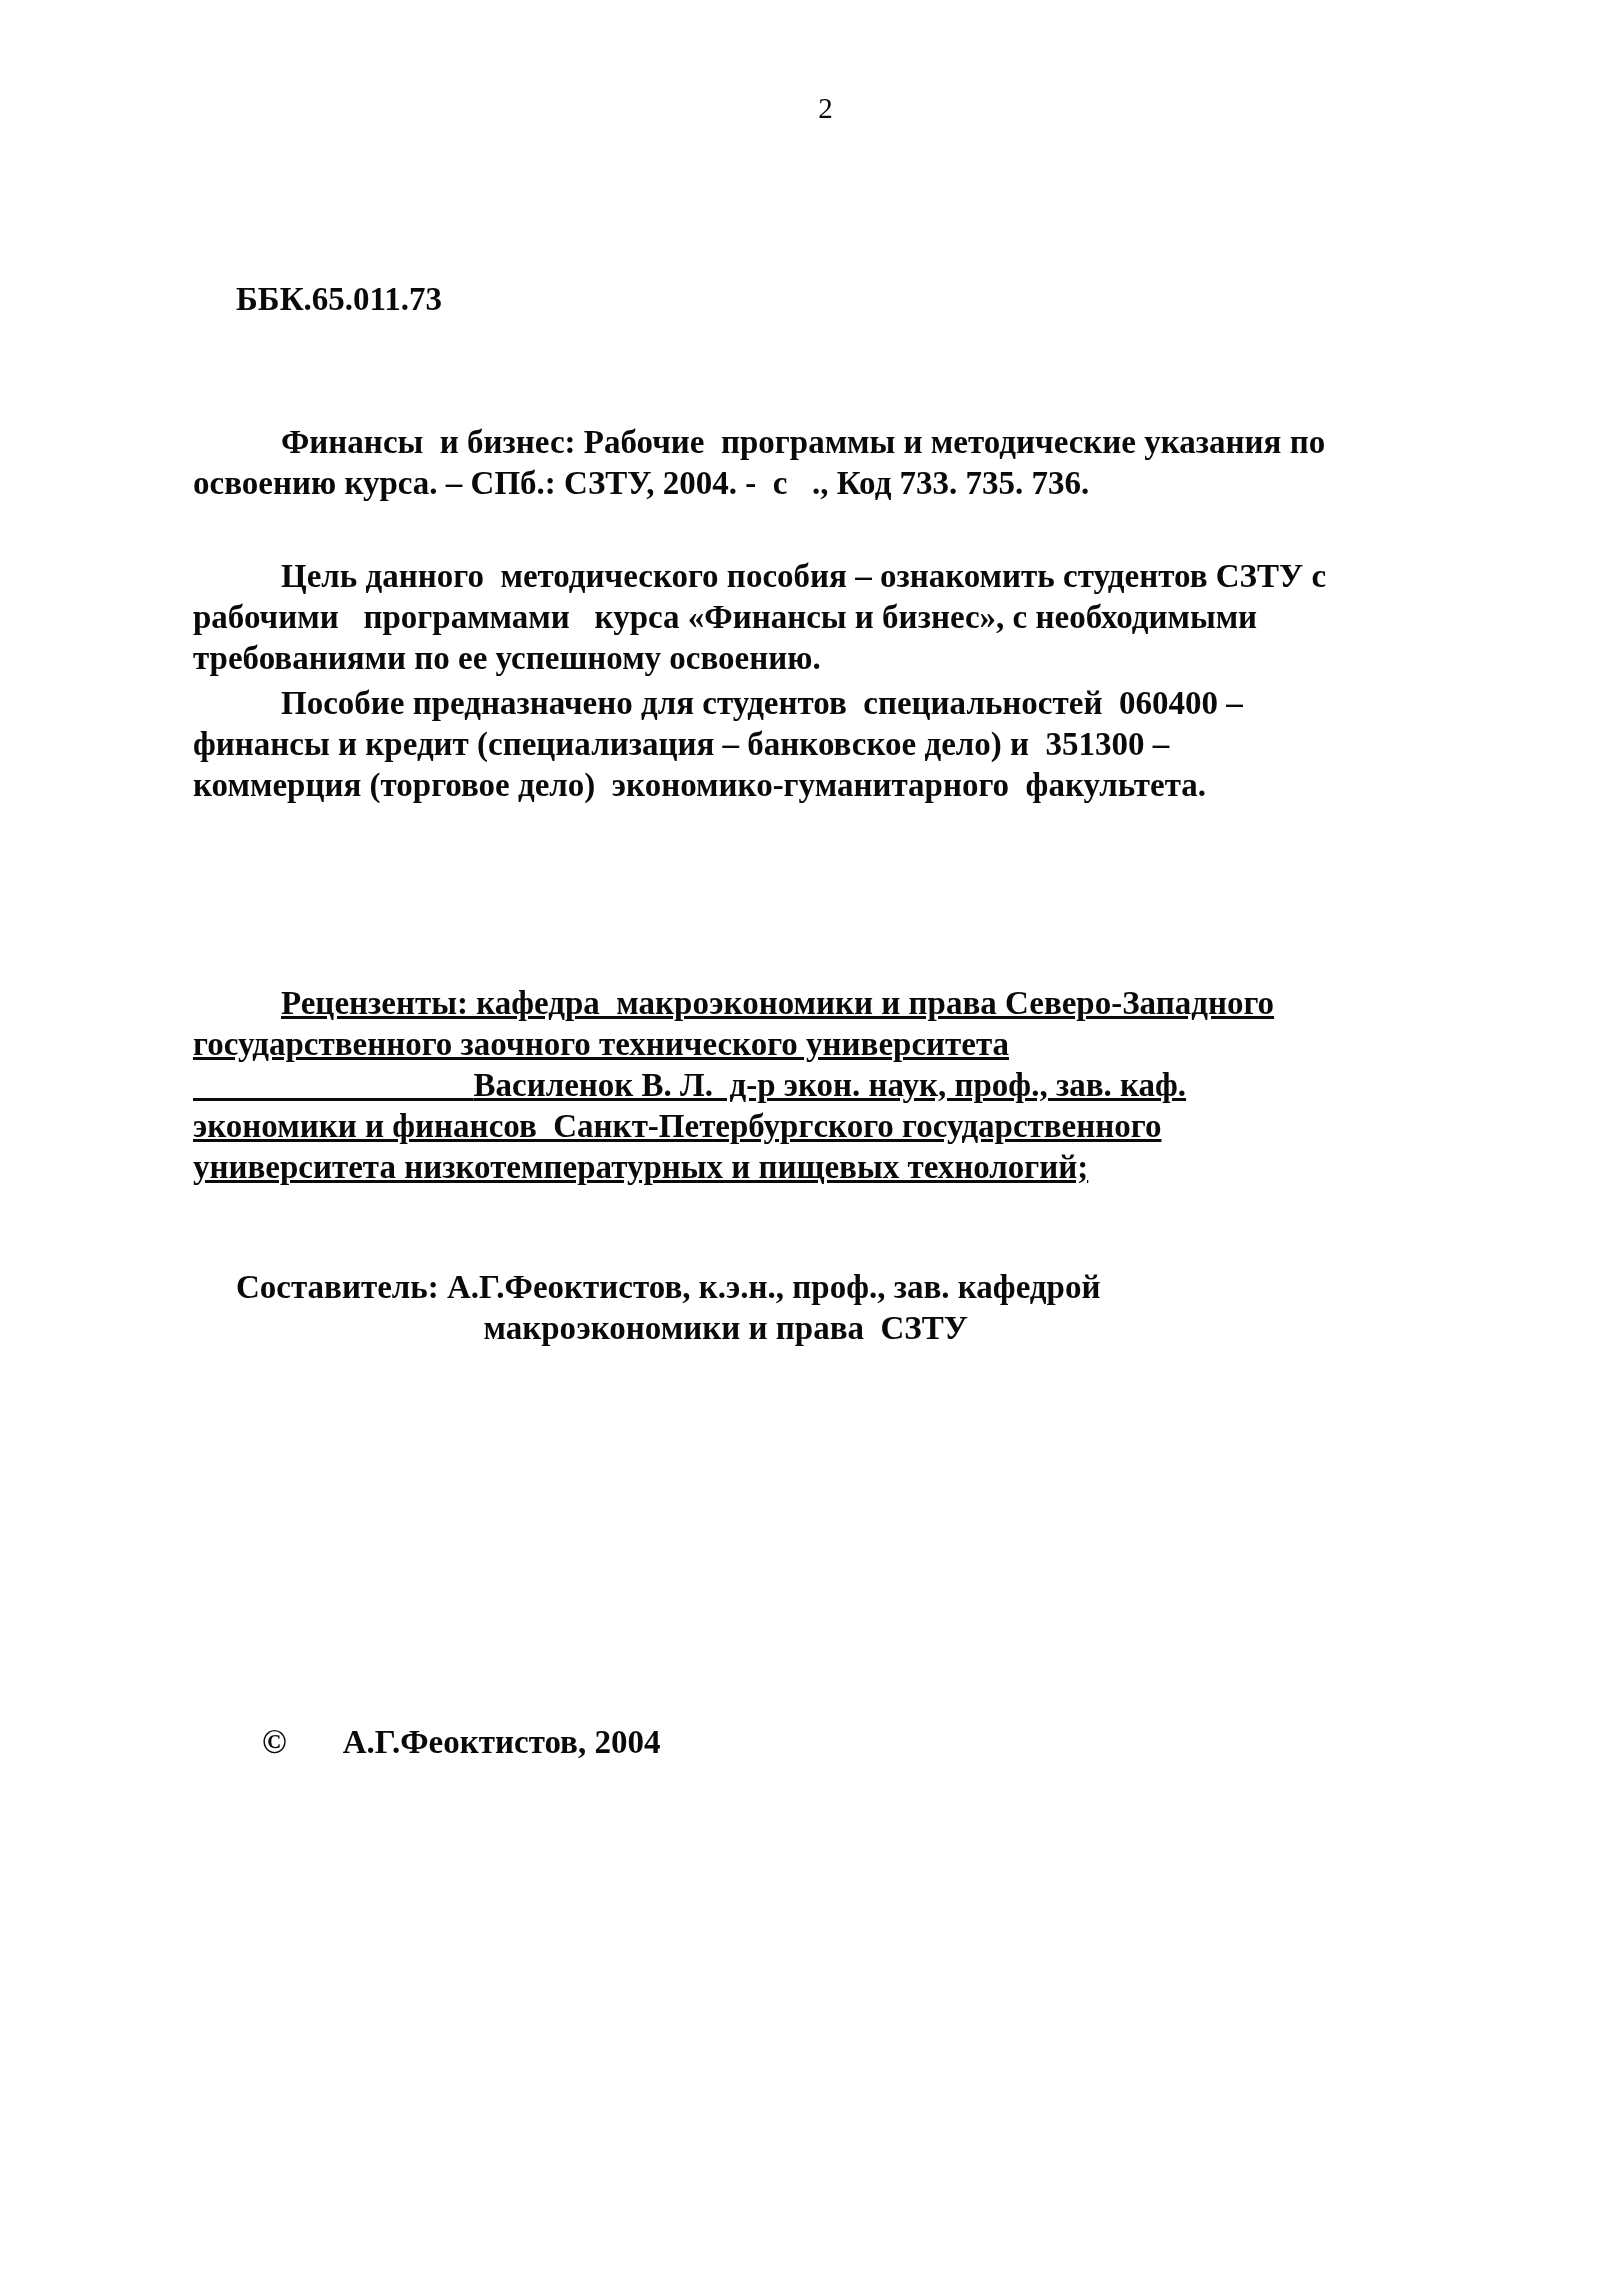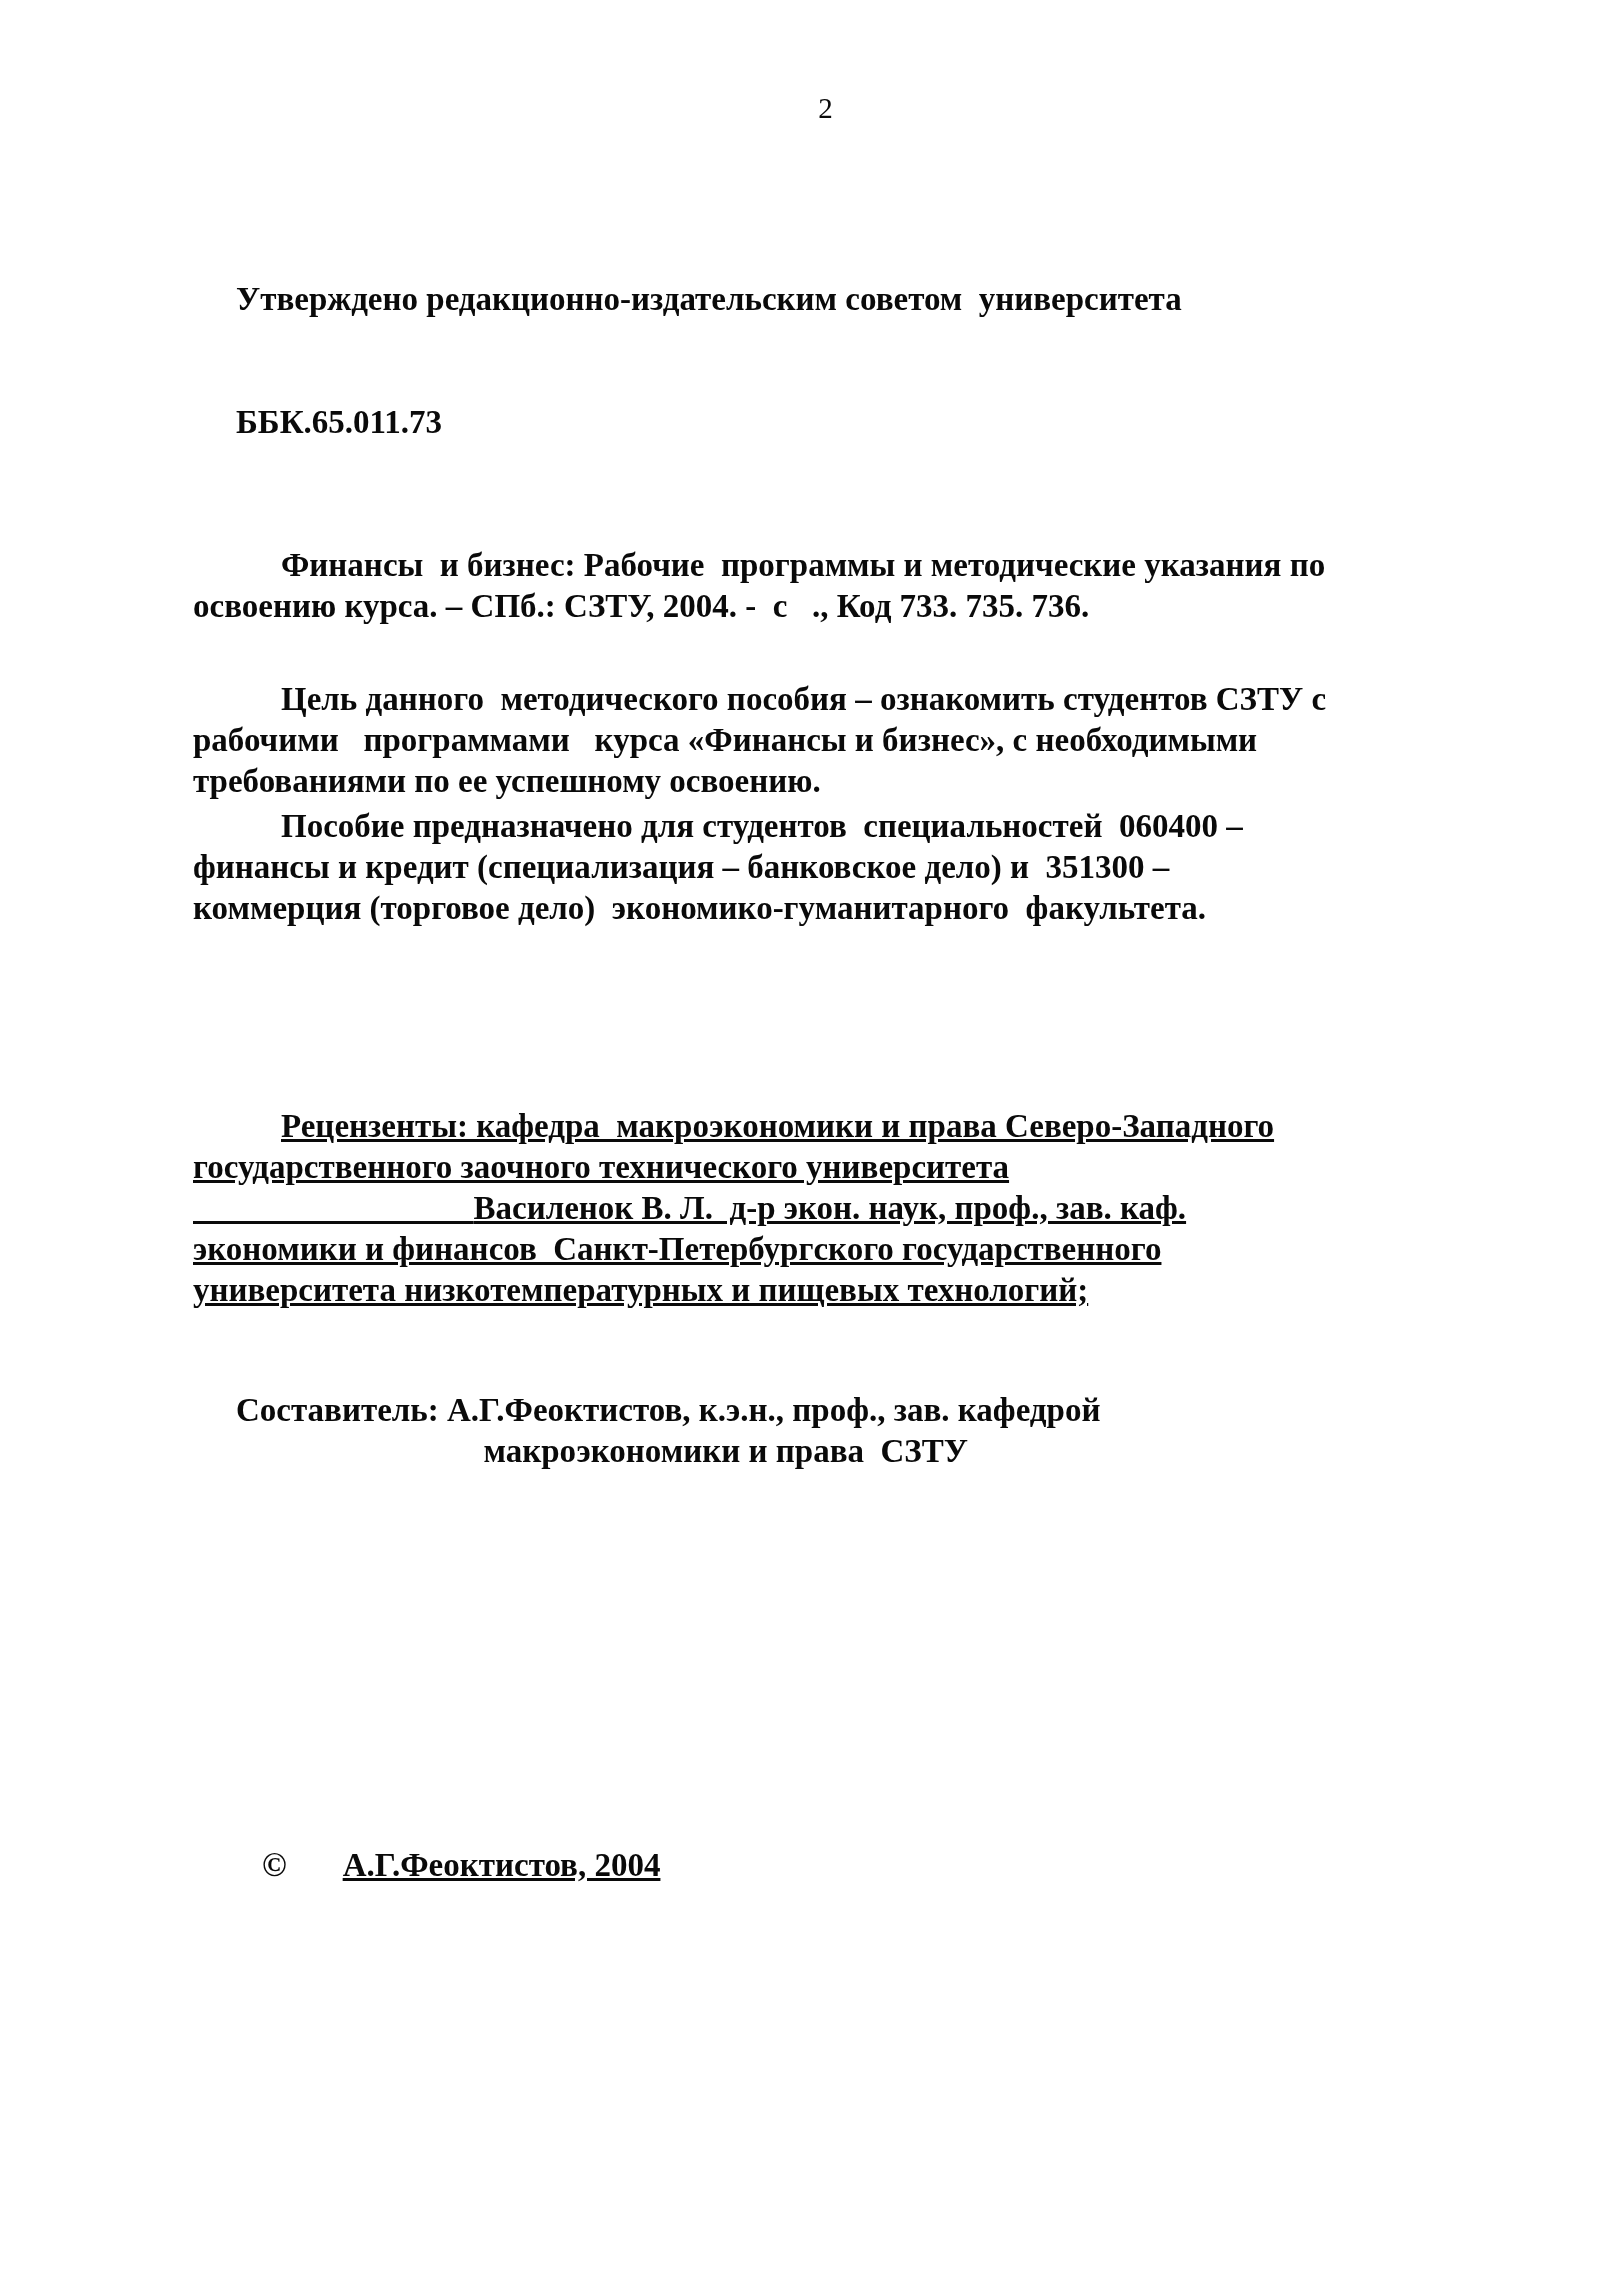--- a/index.html
+++ b/index.html
@@ -54,32 +54,30 @@
   .compiler {
     margin-top: 79px;
     margin-left: 43px;
   }
   .copyright {
     margin-top: 373px;
     margin-left: 69px;
   }
   .copyright .copy-text {
     margin-left: 56px;
-    text-decoration: underline;
   }
 </style>
 </head>
 <body>
 
 <div class="page">
 
   <div class="page-number">2</div>
 
   <div class="block approval">
-    <div>Утверждено редакционно-издательским советом  университета</div>
     <div>ББК.65.011.73</div>
   </div>
 
   <p class="para bib">Финансы  и бизнес: Рабочие  программы и методические указания по
 освоению курса. – СПб.: СЗТУ, 2004. -  с   ., Код 733. 735. 736.</p>
 
   <p class="para purpose">Цель данного  методического пособия – ознакомить студентов СЗТУ с
 рабочими   программами   курса «Финансы и бизнес», с необходимыми
 требованиями по ее успешному освоению.</p>
 

